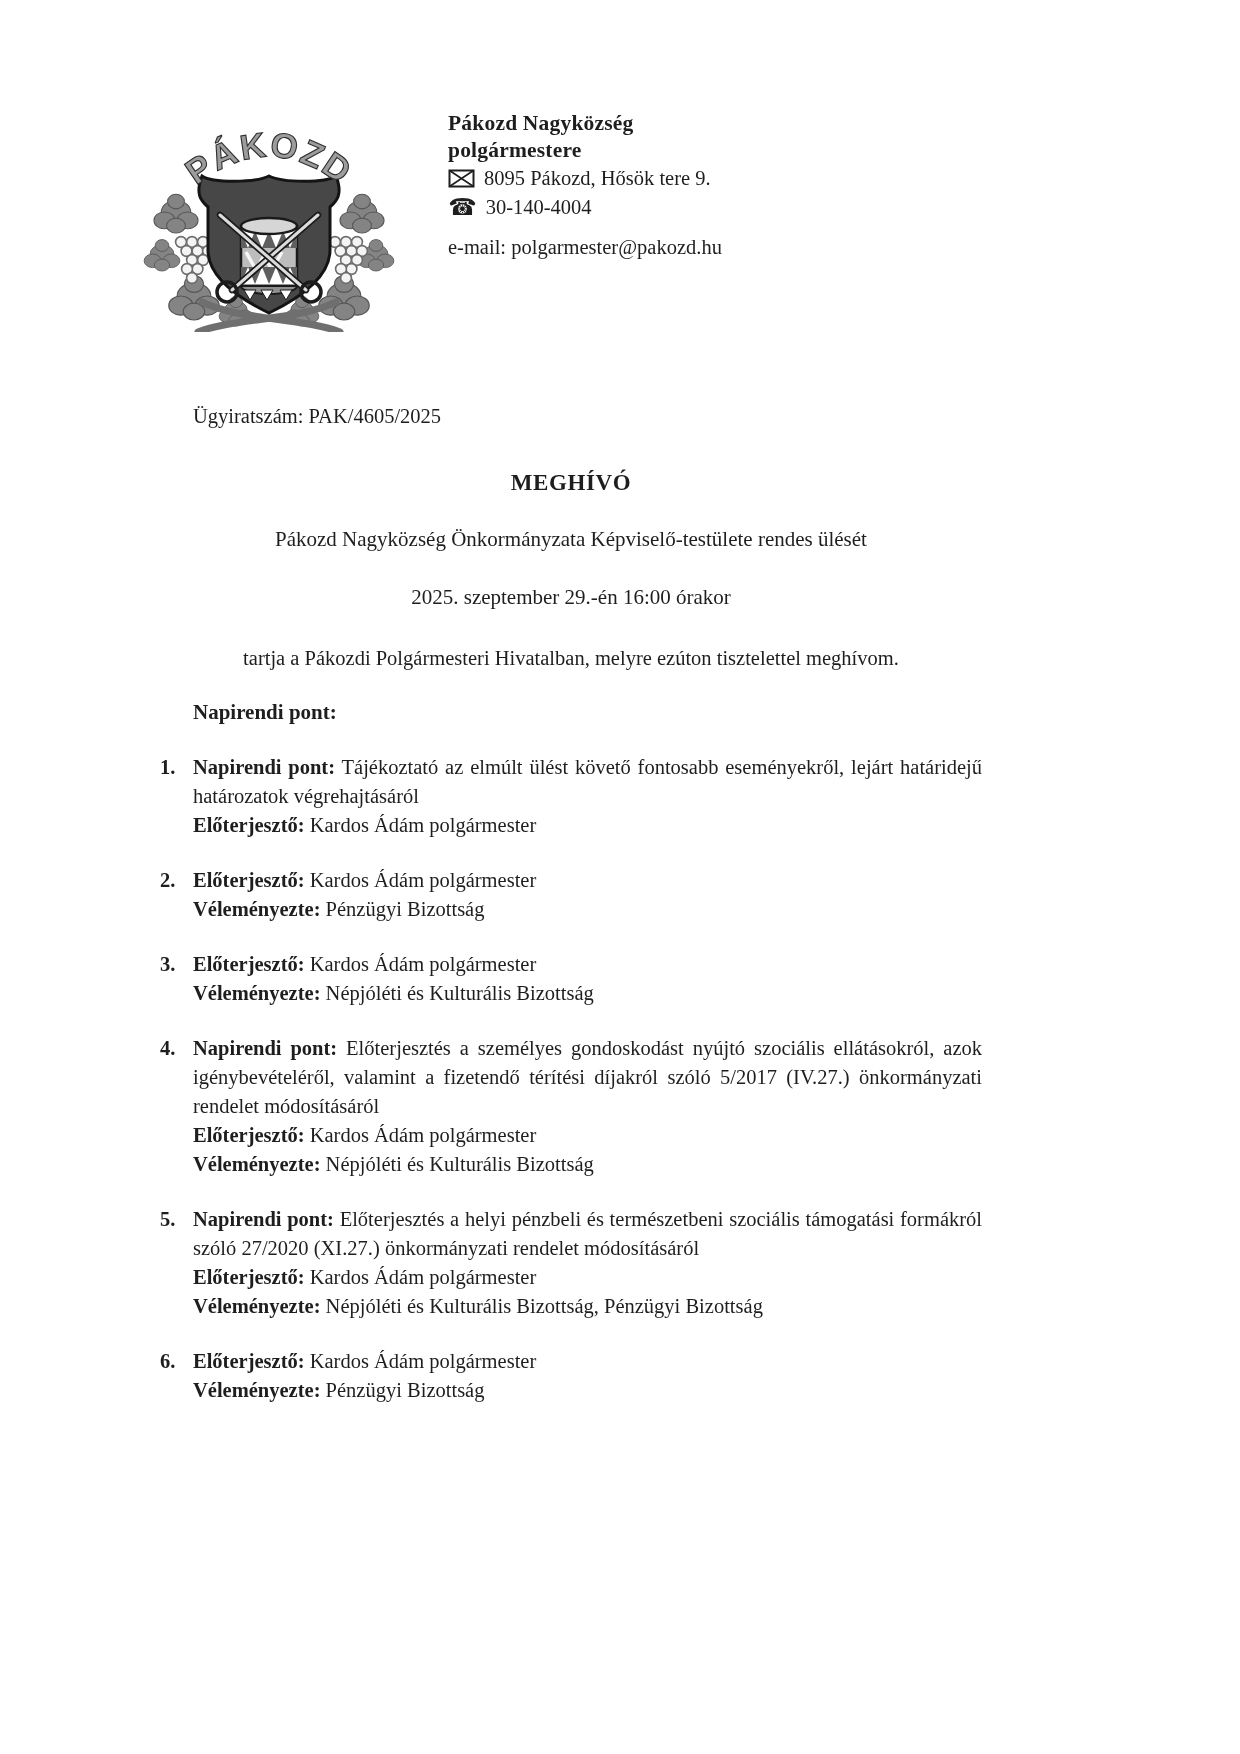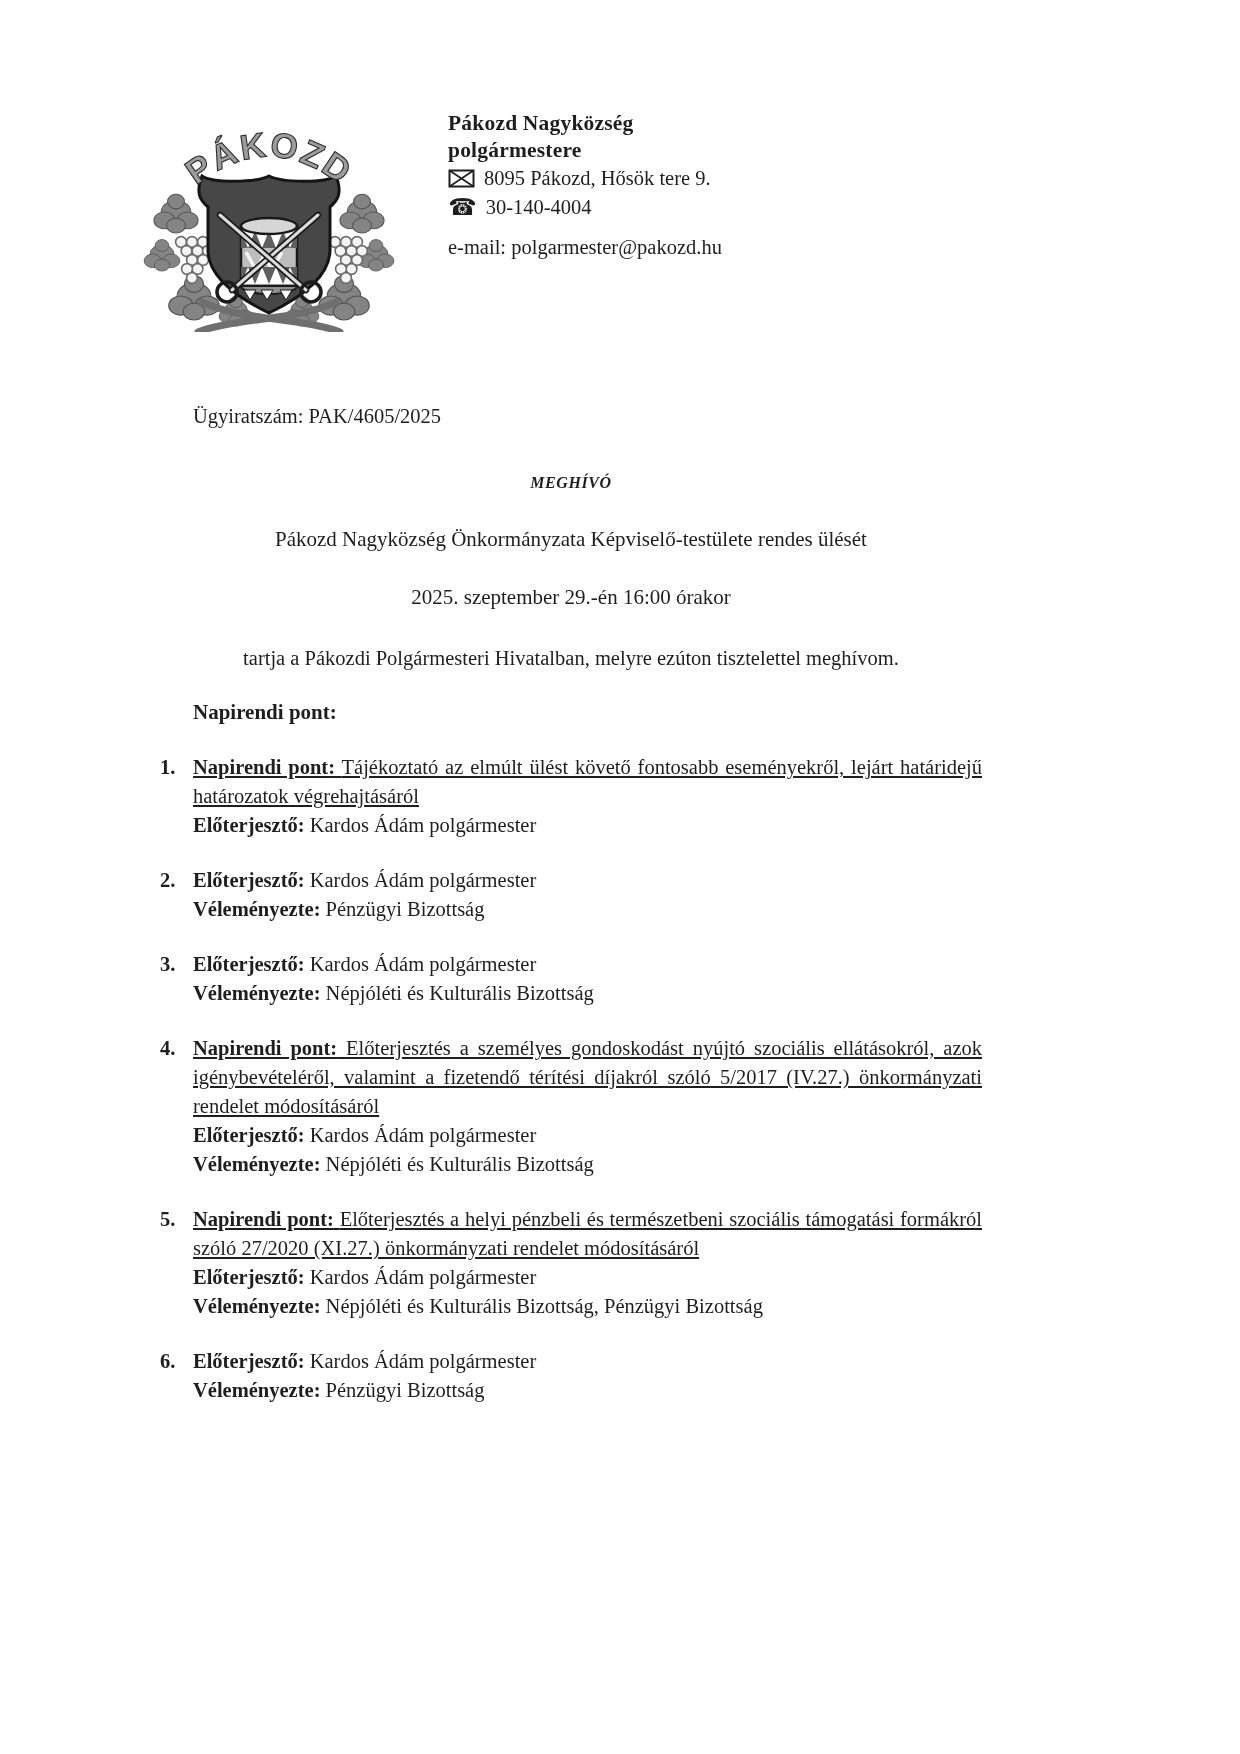--- a/index.html
+++ b/index.html
@@ -52,25 +52,24 @@
   
   .docbody{
     margin:0 258px 0 160px; 
   }
   .case-number{
     margin:70px 0 0 33px;
   }
   .title{
     margin:37px 0 0 0;
     text-align:center;
-    font-size:16px;
+    font-size:23px;
     font-weight:bold;
     letter-spacing:.6px;
     line-height:30px;
-    font-style:italic;
   }
   .subtitle{
     margin:27px 0 0 0;
     text-align:center;
     font-size:21px;
   }
   .datetime{
     margin:29px 0 0 0;
     text-align:center;
     font-size:21px;
@@ -96,21 +95,20 @@
   }
   .agenda-item + .agenda-item{margin-top:26px;}
   .agenda-item .num{
     flex:0 0 33px;
     font-weight:bold;
   }
   .agenda-item .item-body{flex:1 1 auto;}
   .agenda-item p{margin:0;}
   .agenda-item .topic{
     text-align:justify;
-    text-decoration:underline;
   }
   b{font-weight:bold;}
 </style>
 </head>
 <body>
 
 <div class="page">
 
   <header class="letterhead">
 

